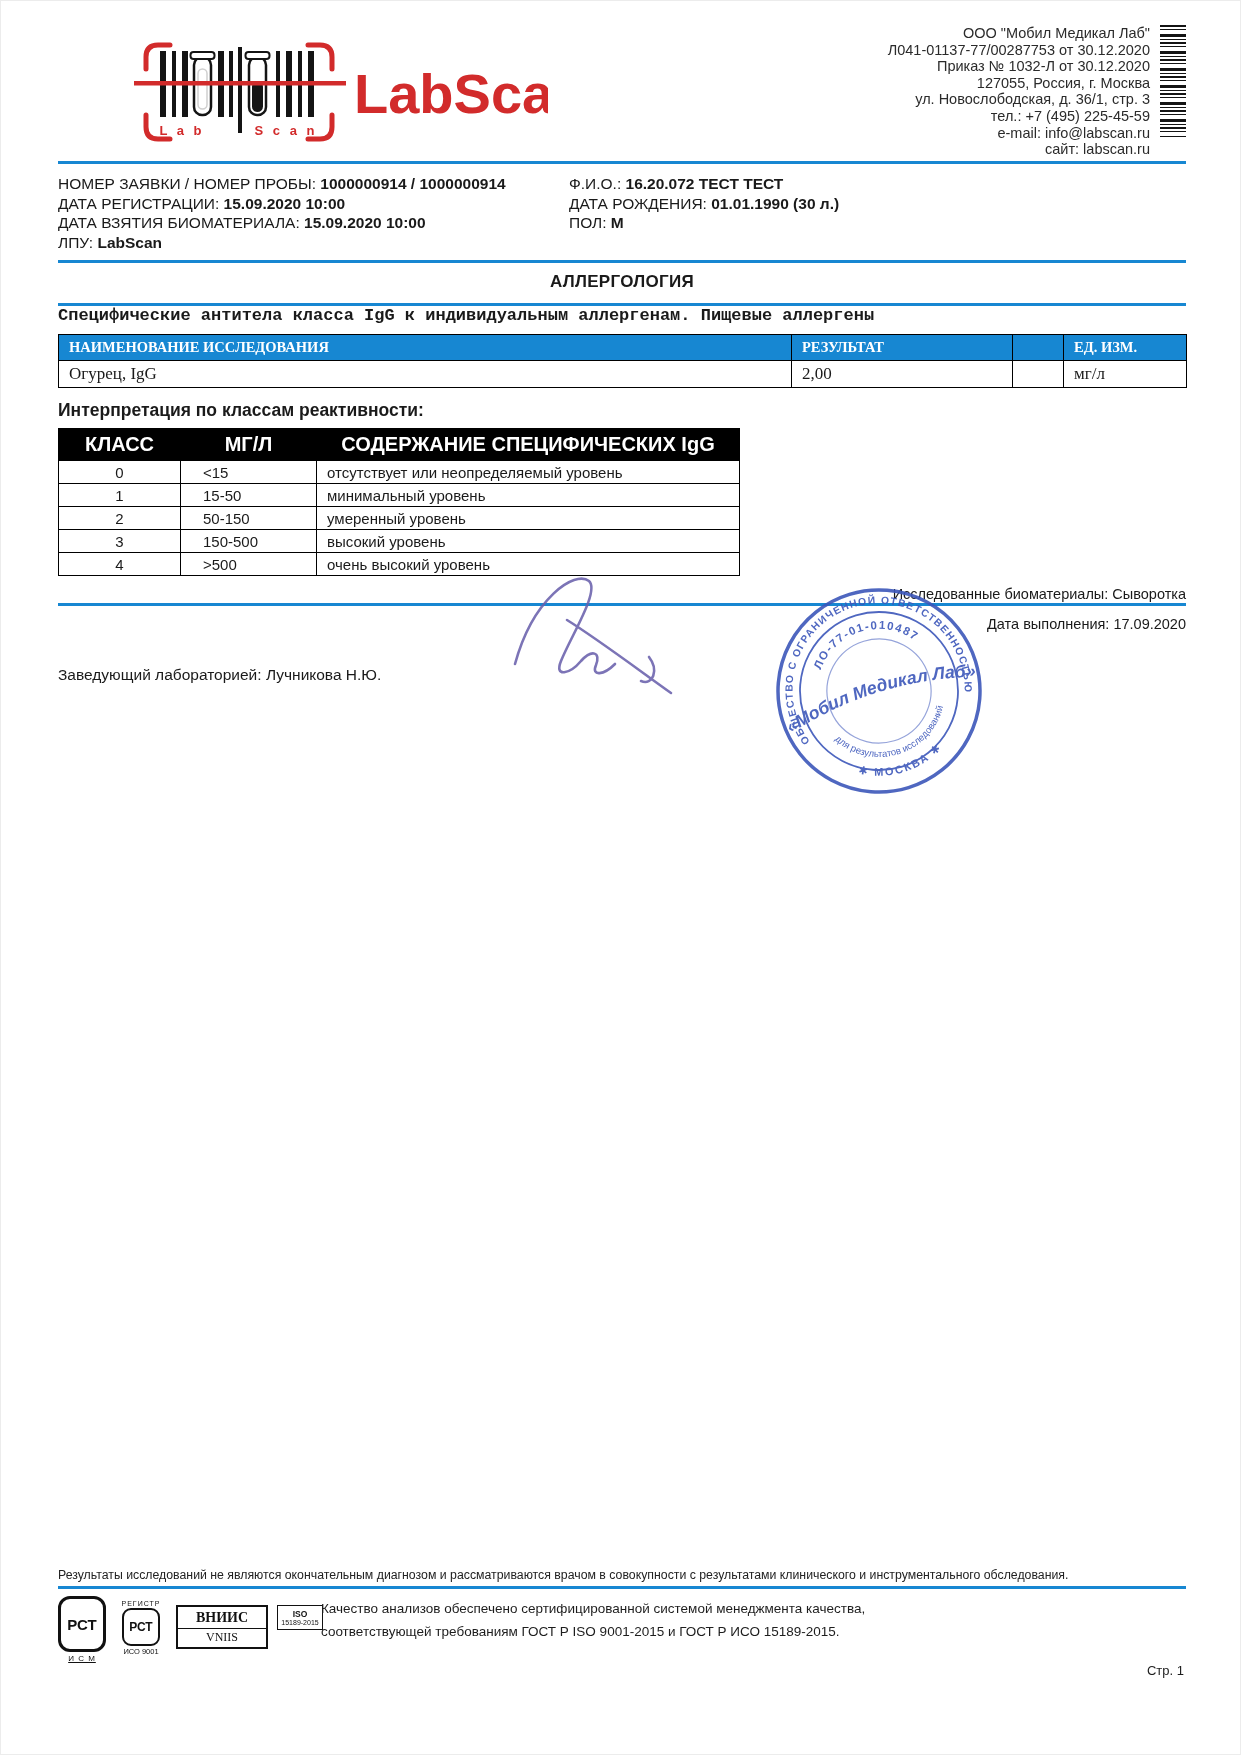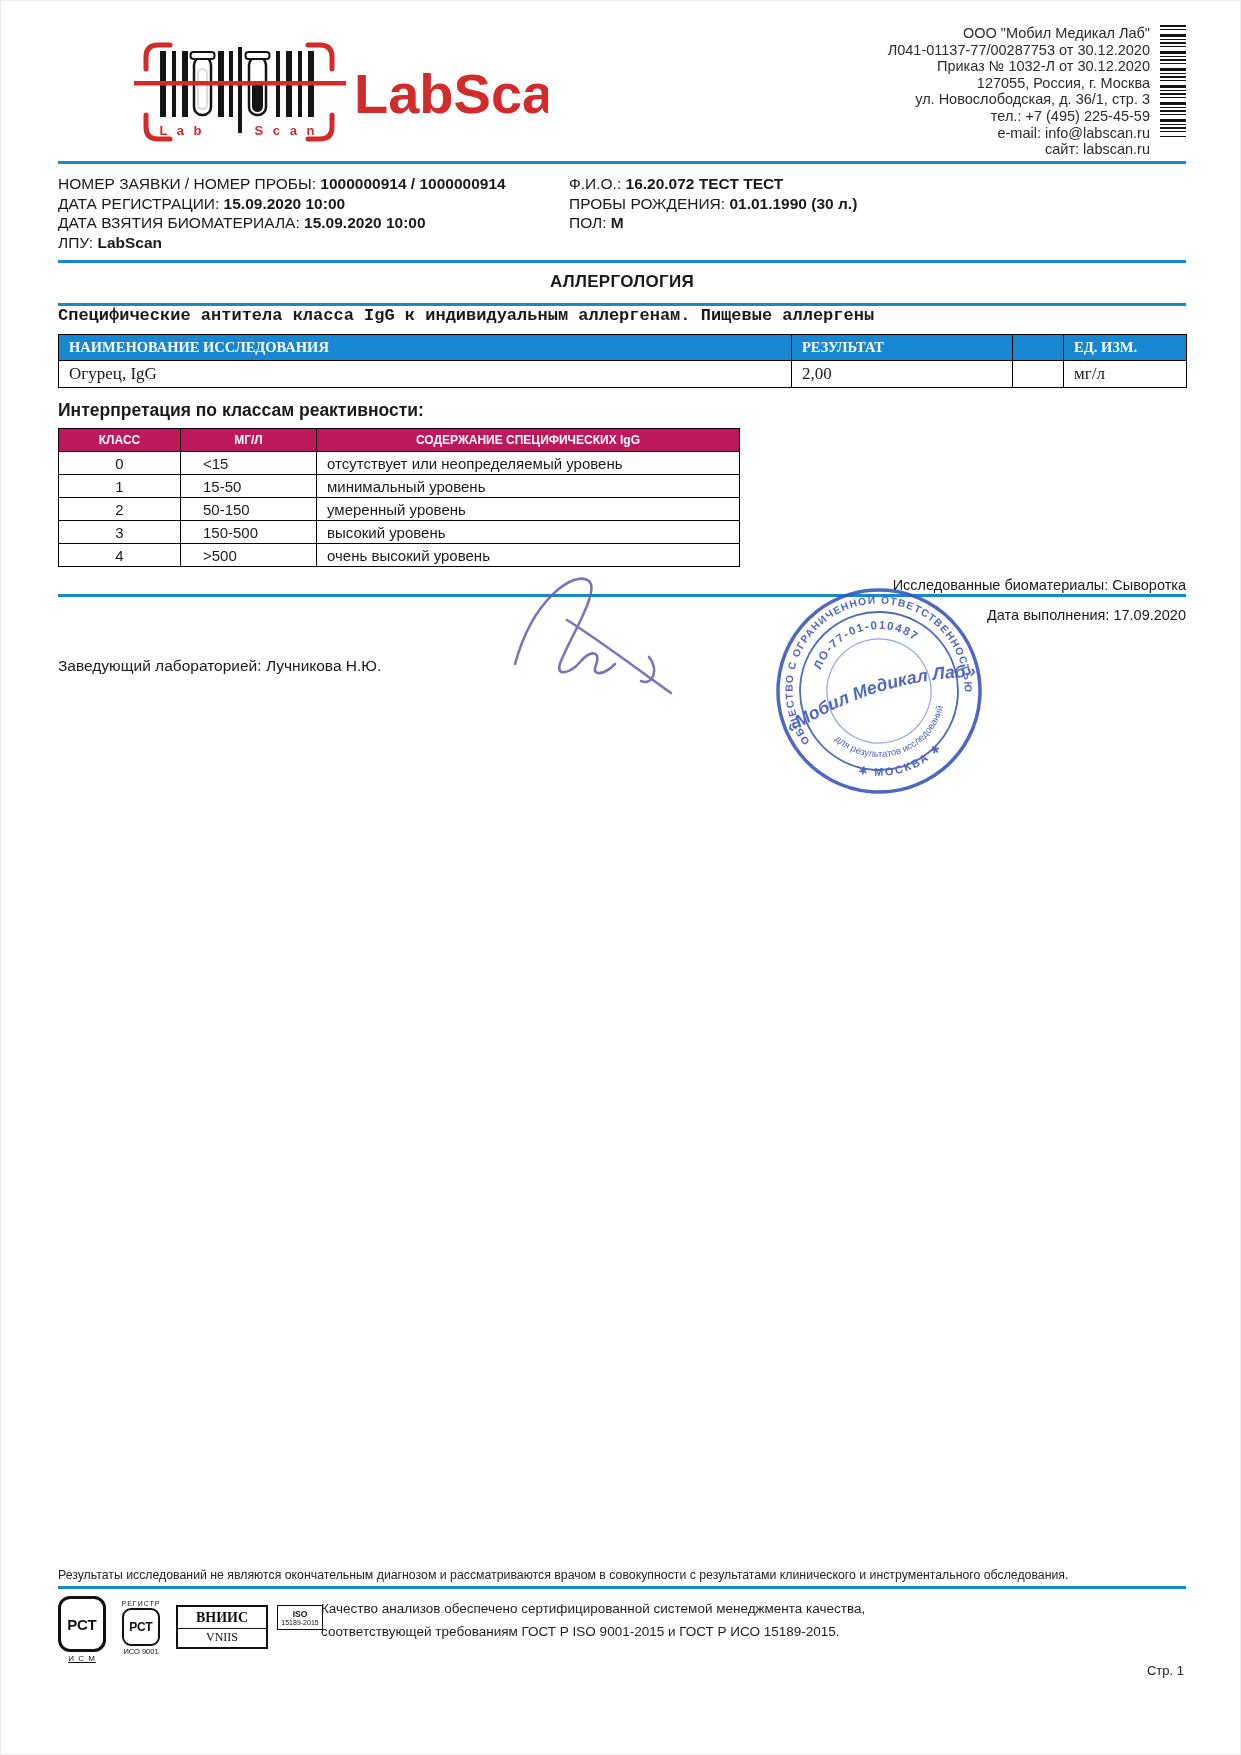--- a/index.html
+++ b/index.html
@@ -37,21 +37,21 @@
 
   table { border-collapse:collapse; table-layout:fixed; }
   .res-table { width:1128px; margin-top:9px; border:1px solid #000;font-family:Liberation Serif, serif; }
   .res-table th, .res-table td { border:1px solid #000; font-size:17px; padding:3px 10px; text-align:left; overflow:hidden; white-space:nowrap; }
   .res-table th { background:#1787d2; color:#fff; font-size:14.5px; font-weight:bold; padding:4px 10px; }
   .c1{width:733px}.c2{width:221px}.c3{width:51px}.c4{width:123px}
 
   .int-title { margin-top:12px; font-weight:bold; font-size:17.5px; }
   .int-table { width:681px; margin-top:7px; border:1px solid #000; }
   .int-table th, .int-table td { border:1px solid #000; font-size:15px; padding:2.5px 10px; overflow:hidden; white-space:nowrap; }
-  .int-table th { background:#be185d; color:#fff; font-size:12px; font-weight:bold; padding:4px 10px; }
+  .int-table th { background:#000000; color:#fff; font-size:20px; font-weight:bold; padding:4px 10px; }
   .ic1{width:122px}.ic2{width:136px}.ic3{width:423px}
   .center { text-align:center; }
   .pl22 { padding-left:22px !important; }
 
   .meta-right { text-align:right; font-size:14.5px; line-height:16px; margin-top:10px; }
   .head-lab { margin-top:34px; font-size:15.5px; }
 
   .sig { position:absolute; left:500px; top:563px; }
   .stamp { position:absolute; left:768px; top:580px; }
 
@@ -137,21 +137,21 @@
 
     <div class="patient">
       <div class="p-left">
         <div class="p-line"><span>НОМЕР ЗАЯВКИ / НОМЕР ПРОБЫ: </span><b>1000000914 / 1000000914</b></div>
         <div class="p-line"><span>ДАТА РЕГИСТРАЦИИ: </span><b>15.09.2020 10:00</b></div>
         <div class="p-line"><span>ДАТА ВЗЯТИЯ БИОМАТЕРИАЛА: </span><b>15.09.2020 10:00</b></div>
         <div class="p-line"><span>ЛПУ: </span><b>LabScan</b></div>
       </div>
       <div class="p-right">
         <div class="p-line"><span>Ф.И.О.: </span><b>16.20.072 ТЕСТ ТЕСТ</b></div>
-        <div class="p-line"><span>ПРОБЫ РОЖДЕНИЯ: </span><b>01.01.1990 (30 л.)</b></div>
+        <div class="p-line"><span>ДАТА РОЖДЕНИЯ: </span><b>01.01.1990 (30 л.)</b></div>
         <div class="p-line"><span>ПОЛ: </span><b>М</b></div>
       </div>
     </div>
 
     <div class="rule r2"></div>
     <div class="sec-title">АЛЛЕРГОЛОГИЯ</div>
     <div class="rule r3"></div>
 
     <div class="sec-sub">Специфические антитела класса IgG к индивидуальным аллергенам. Пищевые аллергены</div>
 

